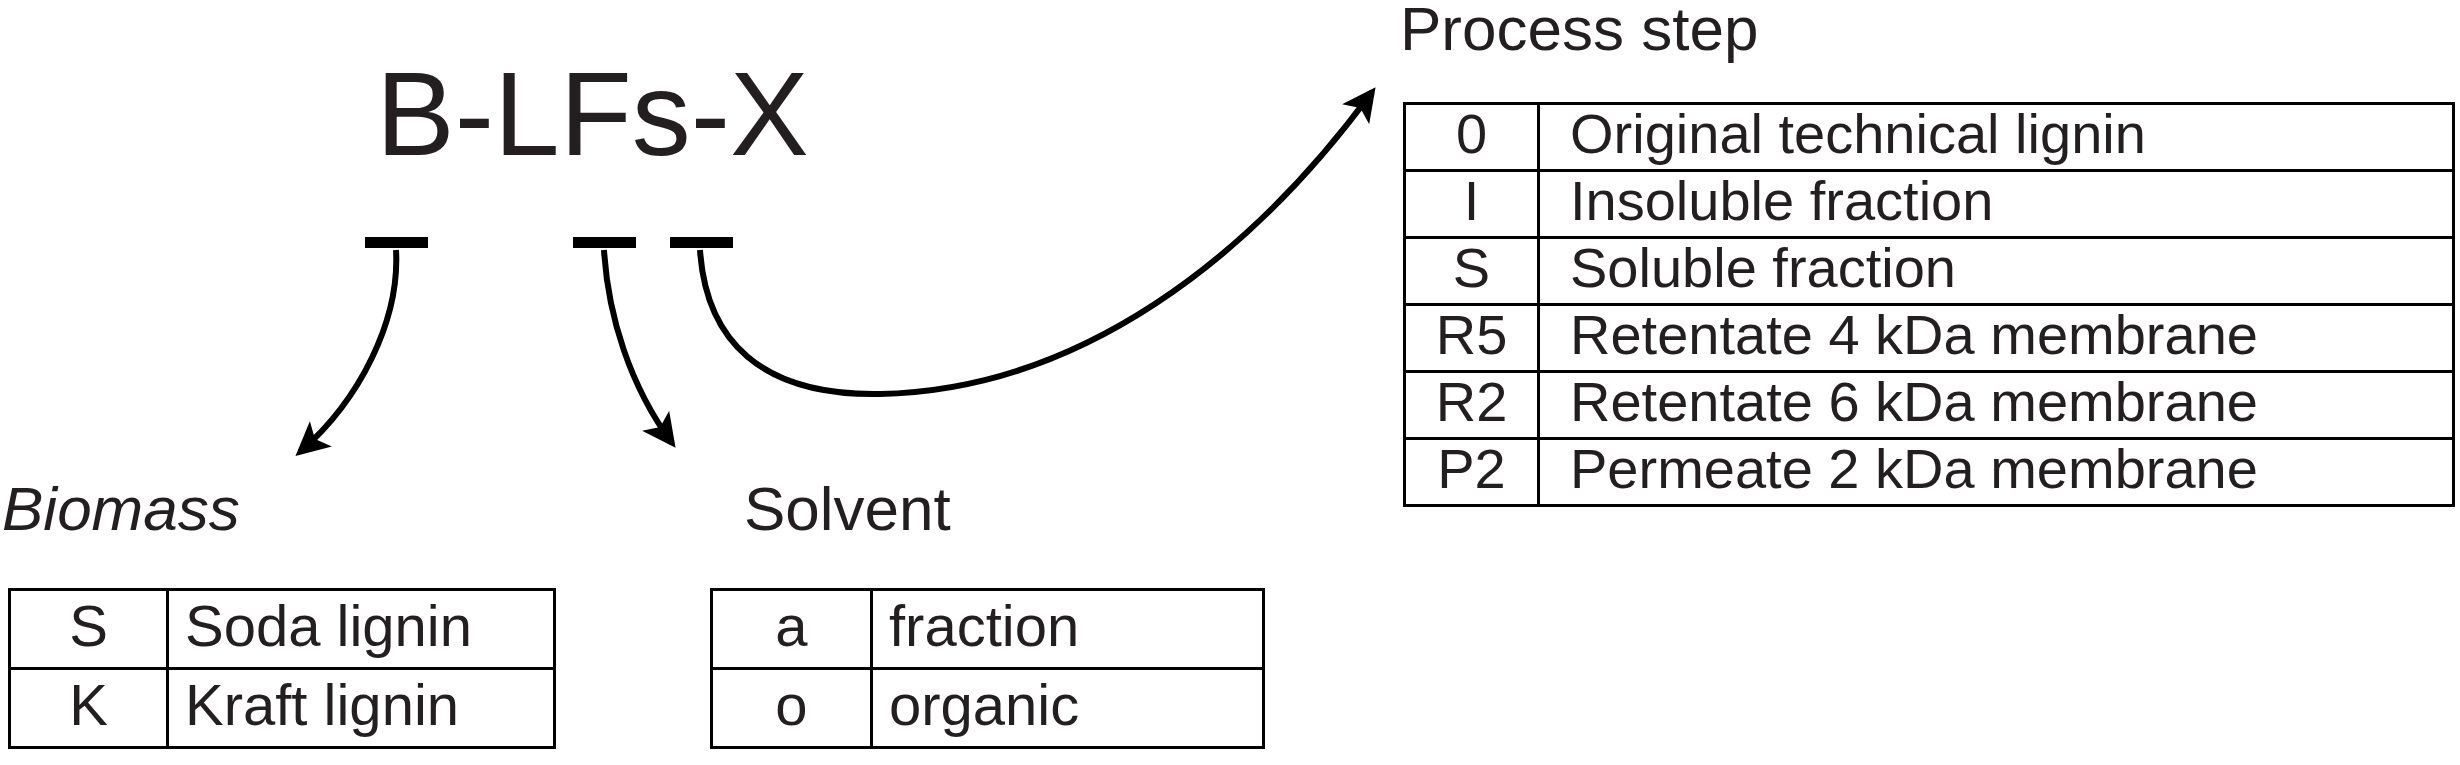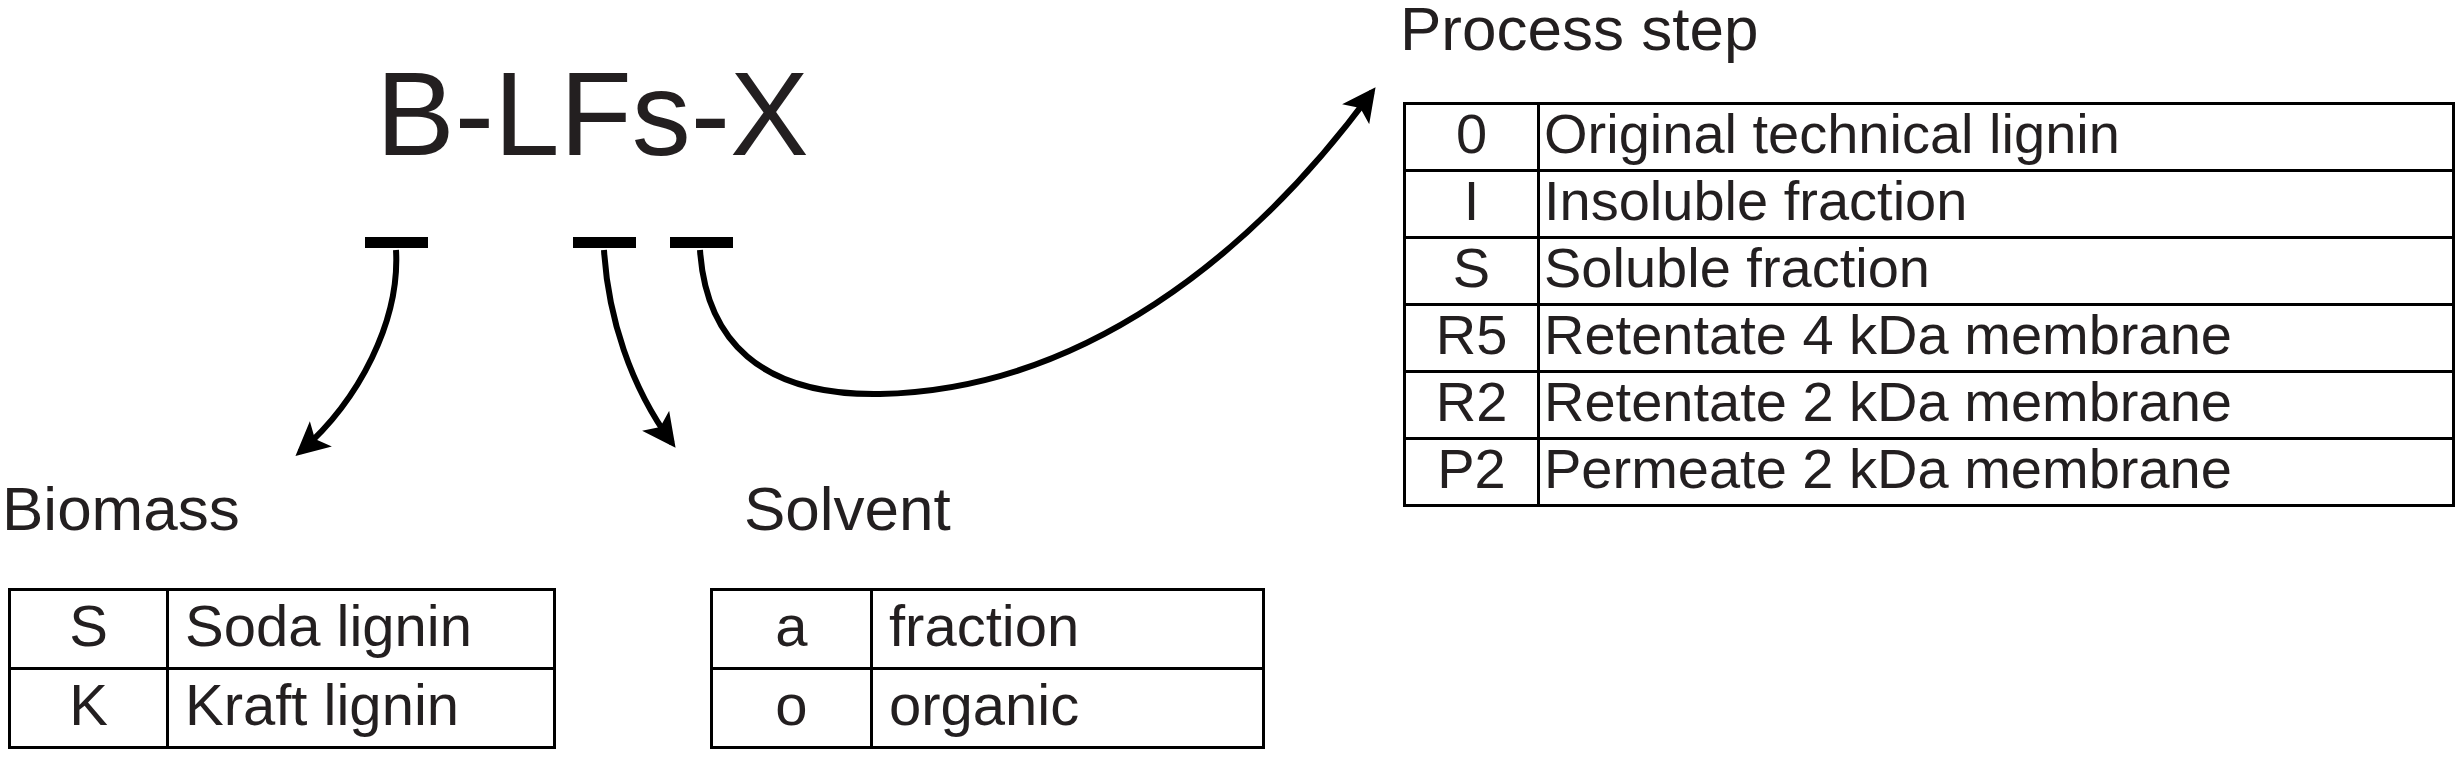--- a/index.html
+++ b/index.html
@@ -68,21 +68,21 @@
     padding-left: 16px;
   }
   
   #table-biomass      { left: 8px;    top: 588px; width: 548px; }
   #table-biomass  td.key  { width: 155px; }
   #table-solvent      { left: 710px;  top: 588px; width: 555px; }
   #table-solvent  td.key  { width: 157px; }
   #table-process      { left: 1403px; top: 102px; width: 1052px; }
   #table-process  td.key  { width: 131px; }
   #table-process  td      { padding: 1px 0 7px 0; font-size: 56px; }
-  #table-process  td.desc { padding-left: 4px; }
+  #table-process  td.desc { padding-left: 30px; }
 
   
   #connectors {
     position: absolute;
     left: 0;
     top: 0;
     width: 2460px;
     height: 765px;
     pointer-events: none;
   }
@@ -106,21 +106,21 @@
     </defs>
 
     <path d="M 396,250 C 400,320 360,400 300,452" fill="none" stroke="#000000" stroke-width="6" marker-end="url(#arrowhead)"></path>
 
     <path d="M 604,250 C 608,316 630,386 672,443" fill="none" stroke="#000000" stroke-width="6" marker-end="url(#arrowhead)"></path>
 
     <path d="M 700,250 C 706,340 760,396 880,394
              C 1080,390 1250,258 1372,92" fill="none" stroke="#000000" stroke-width="6" marker-end="url(#arrowhead)"></path>
   </svg>
 
-  <div class="caption" style="left:2px; top:478px;">Biomass</div>
+  <div class="caption" style="left:2px; top:478px;font-style:italic;">Biomass</div>
 
   <table class="legend-table" id="table-biomass">
     <tbody>
       <tr>
         <td class="key">S</td>
         <td class="desc">Soda lignin</td>
       </tr>
       <tr>
         <td class="key">K</td>
         <td class="desc">Kraft lignin</td>
@@ -158,21 +158,21 @@
       <tr>
         <td class="key">S</td>
         <td class="desc">Soluble fraction</td>
       </tr>
       <tr>
         <td class="key">R5</td>
         <td class="desc">Retentate 4 kDa membrane</td>
       </tr>
       <tr>
         <td class="key">R2</td>
-        <td class="desc">Retentate 2 kDa membrane</td>
+        <td class="desc">Retentate 6 kDa membrane</td>
       </tr>
       <tr>
         <td class="key">P2</td>
         <td class="desc">Permeate 2 kDa membrane</td>
       </tr>
     </tbody>
   </table>
 
 </div>
 

